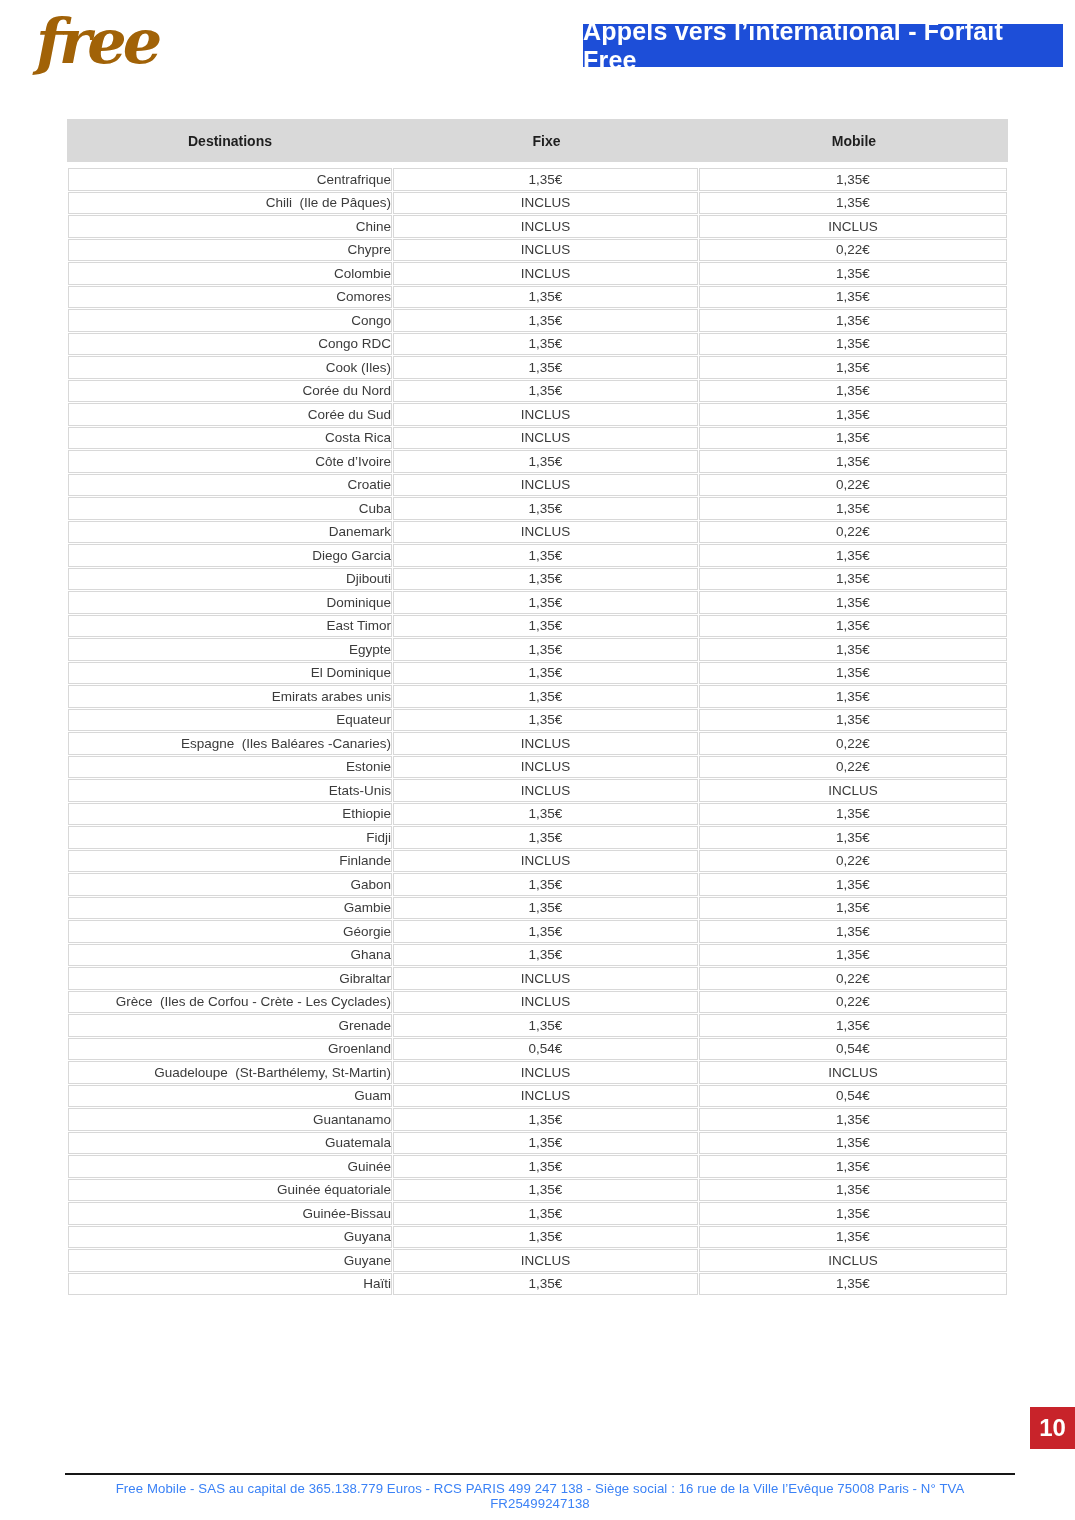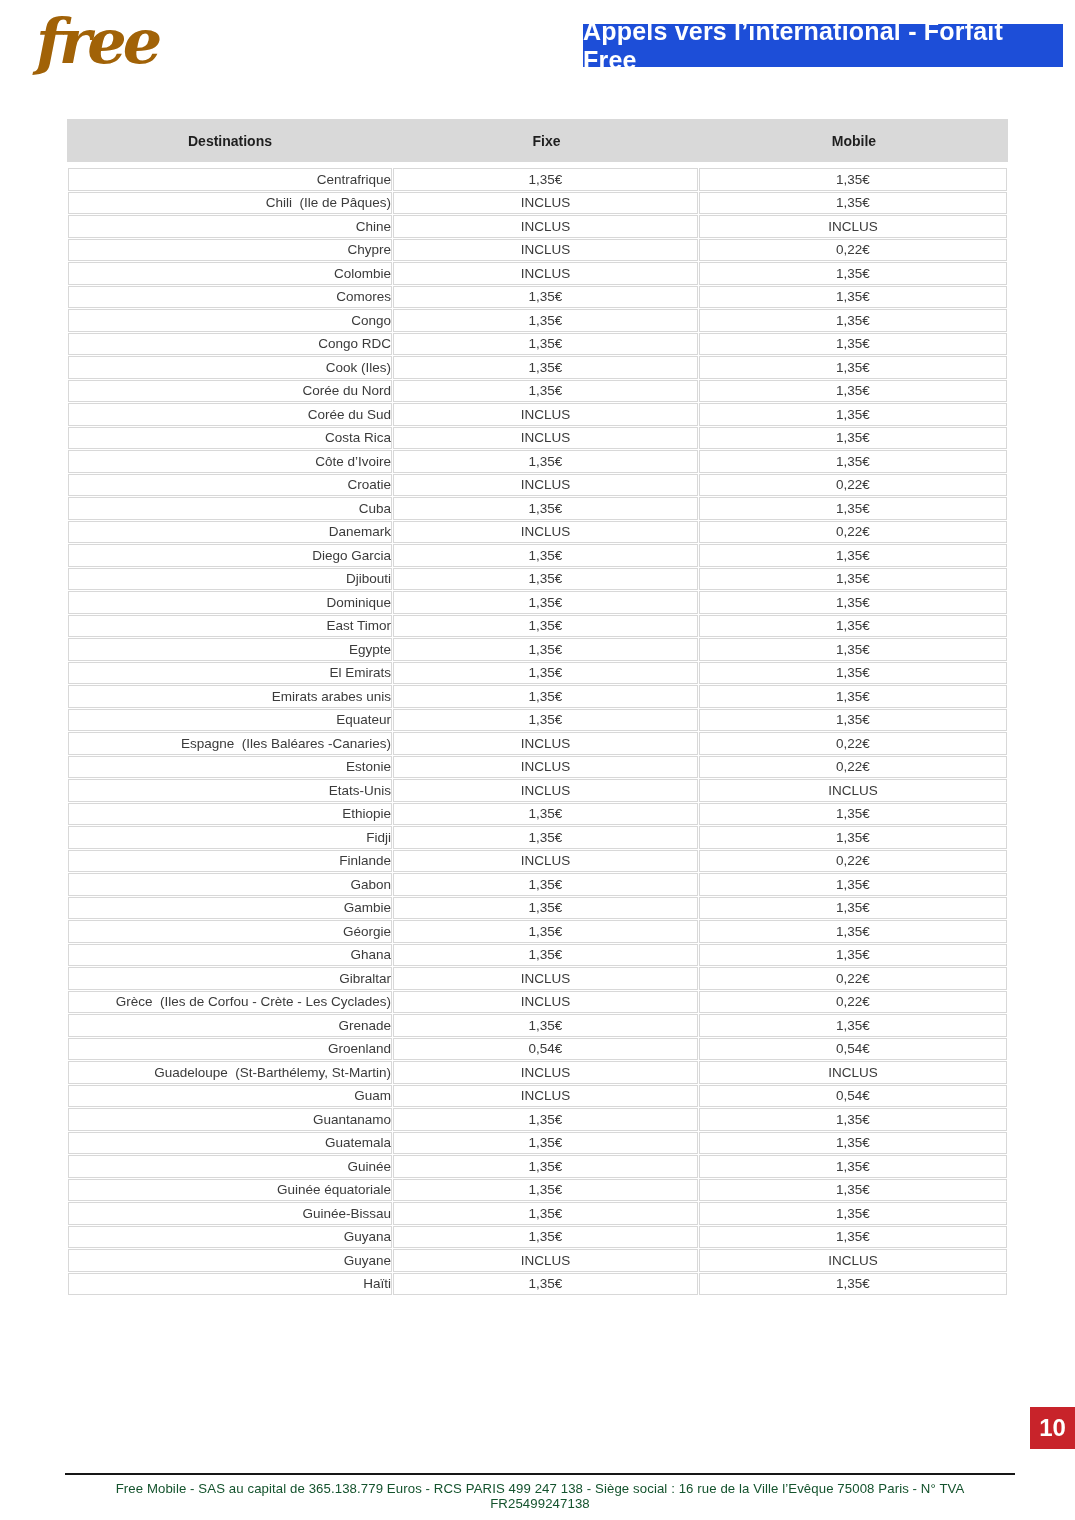--- a/index.html
+++ b/index.html
@@ -41,21 +41,21 @@
 
   
   .page-badge {
     position:absolute; left:1030px; top:1407px; width:45px; height:42px;
     background:#c8232a; color:#ffffff; font-size:24px; font-weight:700;
     display:flex; align-items:center; justify-content:center;
   }
   .footer-rule { position:absolute; left:65px; top:1473px; width:950px; height:2px; background:#161616; }
   .footer-legal {
     position:absolute; left:65px; top:1481px; width:950px; text-align:center;
-    font-size:13.2px; color:#14532d; letter-spacing:0.1px;
+    font-size:13.2px; color:#3b82f6; letter-spacing:0.1px;
   }
 </style>
 </head>
 <body>
 
 <div class="logo">free</div>
 
 <div class="banner">
   <span>Appels vers l’international - Forfait Free</span>
 </div>
@@ -172,21 +172,21 @@
           <td class="dest">East Timor</td>
           <td class="val">1,35€</td>
           <td class="val">1,35€</td>
         </tr>
         <tr>
           <td class="dest">Egypte</td>
           <td class="val">1,35€</td>
           <td class="val">1,35€</td>
         </tr>
         <tr>
-          <td class="dest">El Emirats</td>
+          <td class="dest">El Dominique</td>
           <td class="val">1,35€</td>
           <td class="val">1,35€</td>
         </tr>
         <tr>
           <td class="dest">Emirats arabes unis</td>
           <td class="val">1,35€</td>
           <td class="val">1,35€</td>
         </tr>
         <tr>
           <td class="dest">Equateur</td>

